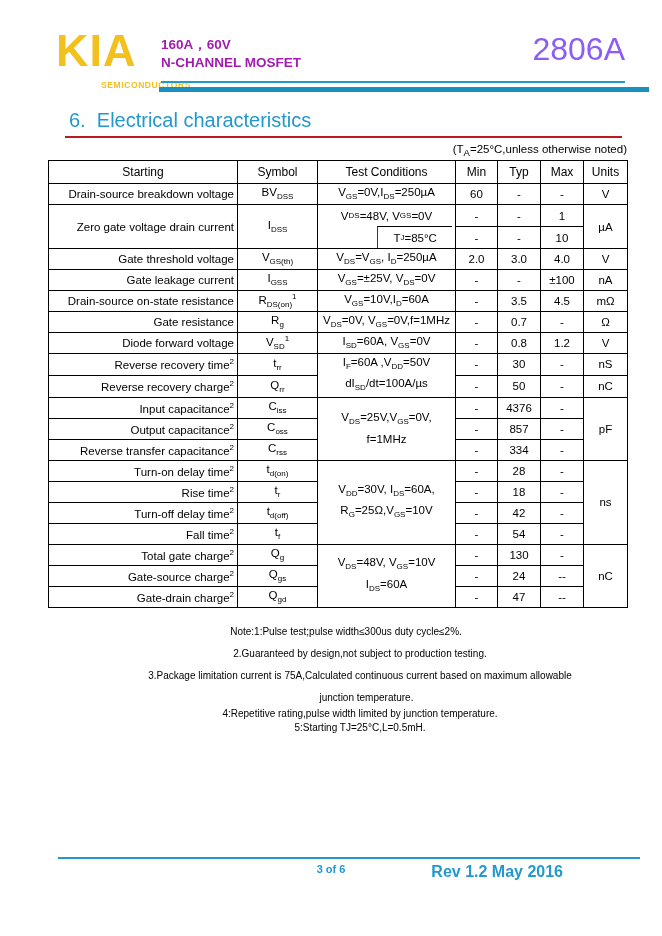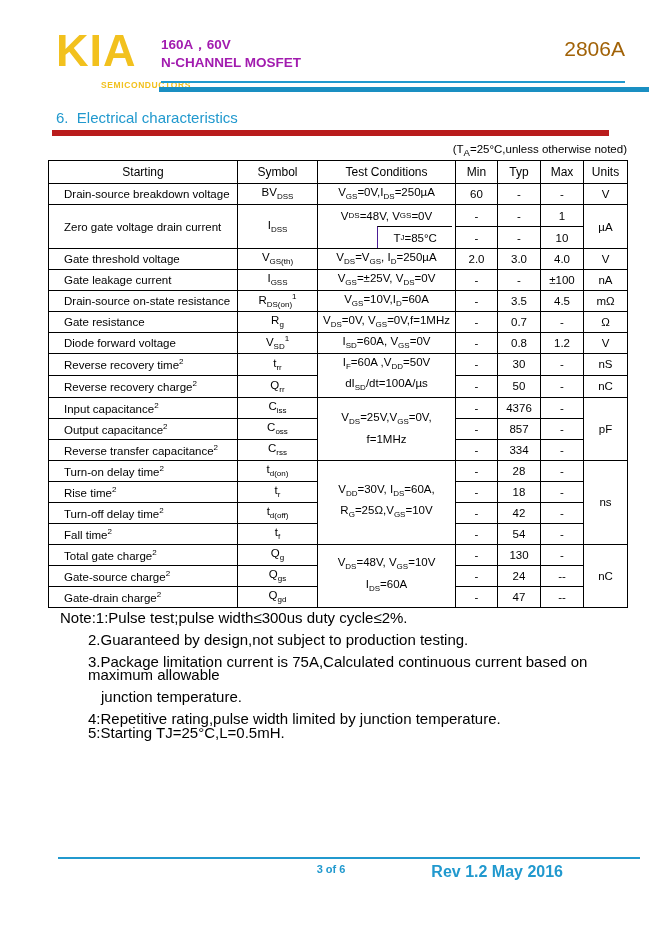--- a/index.html
+++ b/index.html
@@ -23,69 +23,69 @@
     font-size:8.5px; font-weight:bold; letter-spacing:0.6px;
     color:#F2C11E;
     padding-left:44px;
   }
   .spec-block {
     position:absolute; left:161px; top:36px;
     color:#a21caf; font-weight:bold; font-size:13.5px; line-height:17.5px;
   }
   .part-number {
     position:absolute; top:33px; right:37px;
-    font-size:21px; color:#a16207; line-height:32px;
+    font-size:32px; color:#8b5cf6; line-height:32px;
   }
   .hline-thin  { position:absolute; left:161px; right:37px; top:81px; height:2px; background:#2199CE; }
   .hline-thick { position:absolute; left:159px; right:13px; top:87px; height:5px; background:#1A8FC2; }
 
   
   .section-title {
-    position:absolute; left:52px; top:109px; width:557px;
-    color:#2199CE; font-size:15px;
+    position:absolute; left:65px; top:109px; width:557px;
+    color:#2199CE; font-size:20px;
     padding:0 0 4px 4px;
-    border-bottom:6px solid #b91c1c;
+    border-bottom:2px solid #b91c1c;
     white-space:pre;
   }
   .table-note {
     position:absolute; top:143px; right:35px;
     font-size:11.5px; color:#000;
   }
 
   
   table.spec {
     position:absolute; left:48px; top:160px;
     width:579px; border-collapse:collapse; table-layout:fixed;
     font-size:11.5px;
   }
   table.spec th, table.spec td {
     border:1px solid #000;
     text-align:center; vertical-align:middle;
     padding:0 3px; height:21px;
     overflow:hidden;
   }
   table.spec th { height:23px; font-size:12px; font-weight:normal; }
-  table.spec td.l { text-align:left; padding-left:15px; }
+  table.spec td.l { text-align:right; padding-left:15px; }
   table.spec sub { font-size:8px; }
   table.spec sup { font-size:8px; }
   .cl { line-height:17px; }
   td.cond-split { padding:0; }
   .cs-top { height:21px; display:flex; align-items:center; justify-content:center; }
   .cs-bot { height:22px; position:relative; }
   .cs-box {
     position:absolute; left:43%; right:0; top:0; bottom:0;
     border-top:1px solid #000; border-left:1px solid #4c1d95;
     display:flex; align-items:center; justify-content:center;
   }
 
   
-  .notes { position:absolute; left:60px; top:611px; right:30px; font-size:15px; line-height:13px; }
+  .notes { position:absolute; left:60px; top:625px; right:30px; font-size:10px; line-height:13px;text-align:center; }
   .note { margin-bottom:1px; }
   .note.gap { margin-bottom:9px; }
-  .note.gap-s { margin-bottom:9px; }
+  .note.gap-s { margin-bottom:3px; }
   .note.i1 { margin-left:28px; }
   .note.i2 { margin-left:41px; }
 
   
   .footer-line { position:absolute; left:58px; right:22px; top:857px; height:2px; background:#2199CE; }
   .page-num {
     position:absolute; top:863px; left:0; width:100%;
     text-align:center; color:#2199CE; font-weight:bold; font-size:11px;
   }
   .rev {

